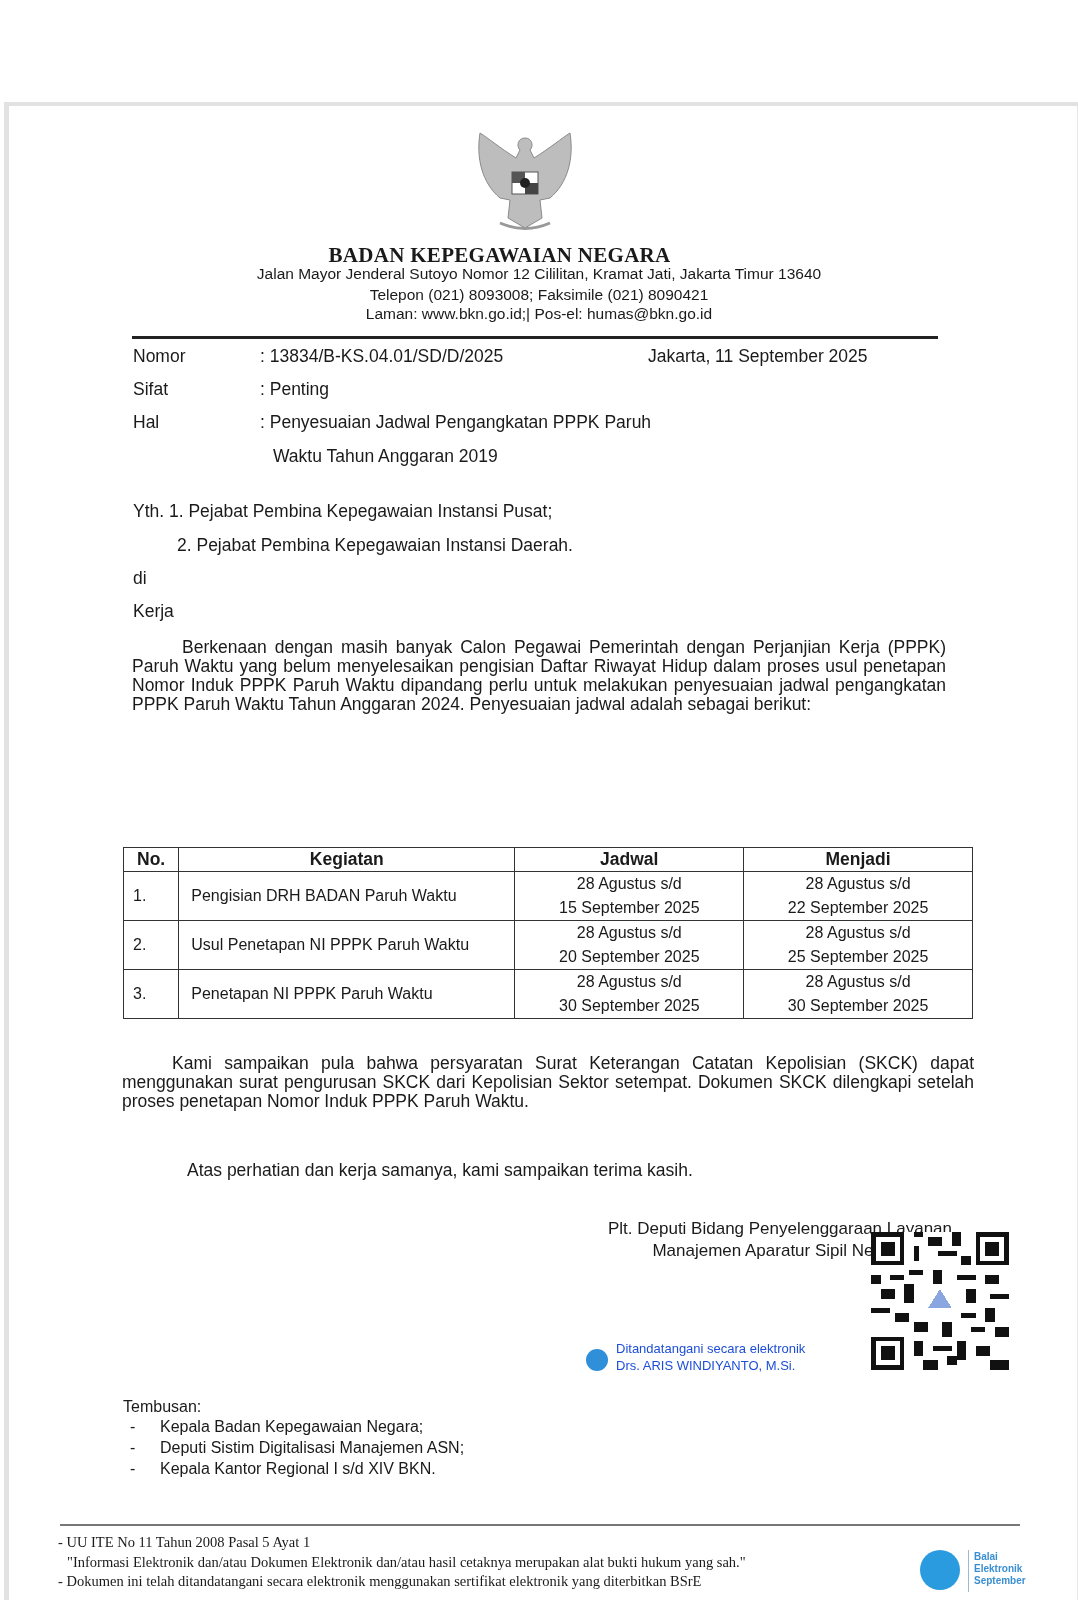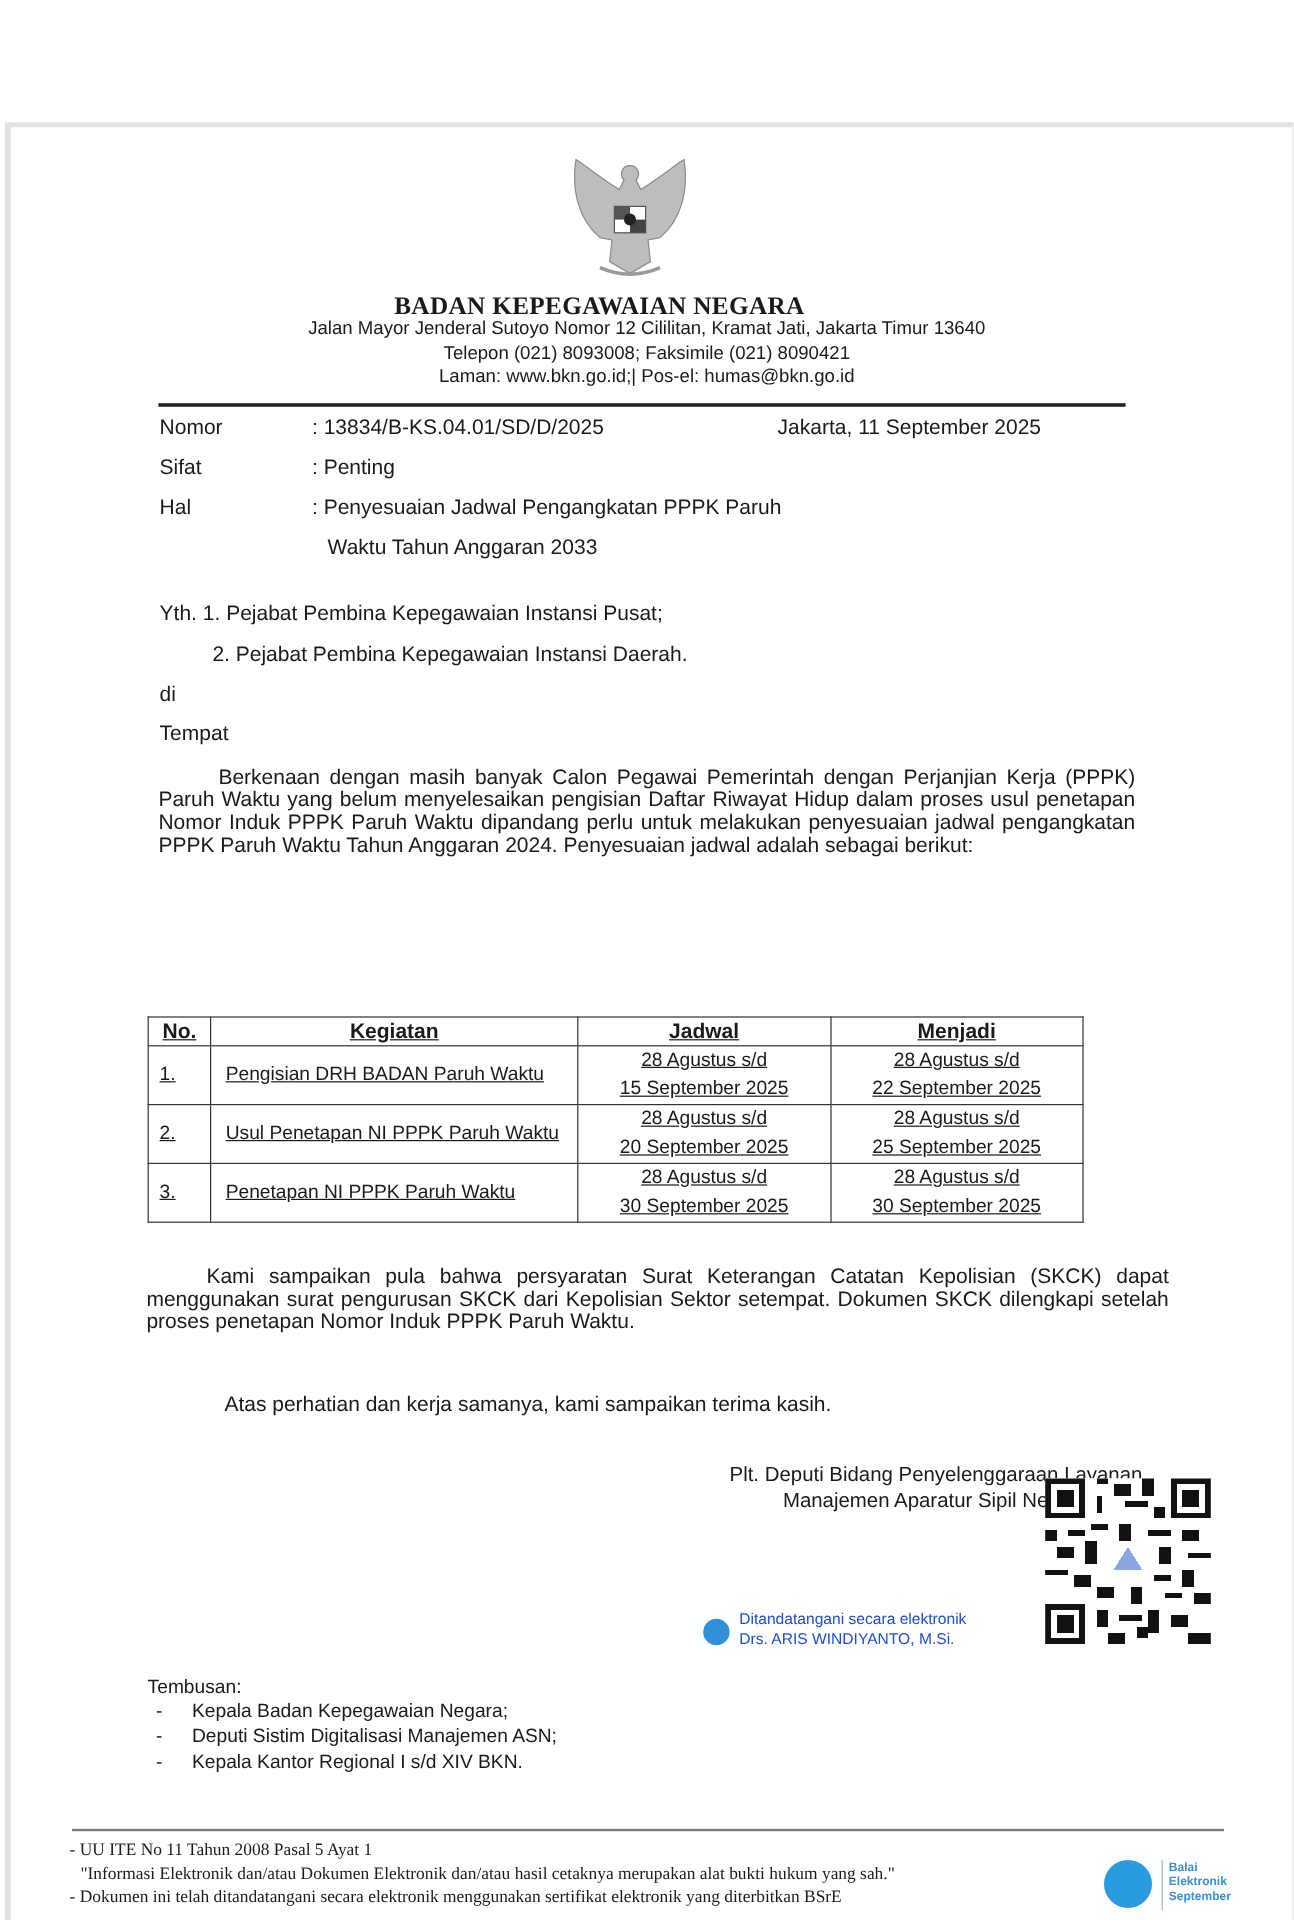--- a/index.html
+++ b/index.html
@@ -23,23 +23,22 @@
   .meta-label { left: 133px; font-size: 17.5px; }
   .meta-colon { left: 260px; font-size: 17.5px; }
   .meta-val { font-size: 17.5px; }
   .text { font-size: 17.5px; }
   .para {
     position: absolute; left: 132px; width: 814px; font-size: 17.5px; line-height: 19px;
     text-align: justify; text-indent: 50px;
   }
   .para2 { left: 122px; width: 852px; }
   table.sched {
-    position: absolute; left: 123px; top: 847px; width: 780px; border-collapse: collapse;
+    position: absolute; left: 123px; top: 847px; width: 850px; border-collapse: collapse;
     font-size: 16px;
-    text-decoration: underline;
   }
   table.sched th, table.sched td { border: 1.5px solid #333; padding: 0; }
   table.sched th { height: 23px; font-size: 17.5px; font-weight: bold; text-align: center; }
   table.sched td { height: 48px; line-height: 24px; }
   table.sched td.no { width: 46px; padding-left: 9px; text-align: left; }
   table.sched td.keg { width: 330px; padding-left: 12px; }
   table.sched td.date { text-align: center; width: 232px; }
   .sig-title { left: 540px; width: 480px; font-size: 17px; text-align: center; line-height: 21px; }
   .qr { left: 871px; top: 1232px; width: 138px; height: 138px; background: #fff; }
   .esign-icon { left: 586px; top: 1349px; width: 22px; height: 22px; border-radius: 50%; background: #2f8fd8; }
@@ -73,26 +72,26 @@
 <div class="abs kop-line" style="top:305px">Laman: www.bkn.go.id;| Pos-el: humas@bkn.go.id</div>
 <div class="abs kop-rule"></div>
 
 <div class="abs meta-label" style="top:346px">Nomor</div>
 <div class="abs meta-colon meta-val" style="top:346px">: 13834/B-KS.04.01/SD/D/2025</div>
 <div class="abs meta-val" style="top:346px; left:648px">Jakarta, 11 September 2025</div>
 <div class="abs meta-label" style="top:379px">Sifat</div>
 <div class="abs meta-colon meta-val" style="top:379px">: Penting</div>
 <div class="abs meta-label" style="top:412px">Hal</div>
 <div class="abs meta-colon meta-val" style="top:412px">: Penyesuaian Jadwal Pengangkatan PPPK Paruh</div>
-<div class="abs meta-val" style="top:446px; left:273px">Waktu Tahun Anggaran 2033</div>
+<div class="abs meta-val" style="top:446px; left:273px">Waktu Tahun Anggaran 2019</div>
 
 <div class="abs text" style="top:501px; left:133px">Yth. 1. Pejabat Pembina Kepegawaian Instansi Pusat;</div>
 <div class="abs text" style="top:535px; left:177px">2. Pejabat Pembina Kepegawaian Instansi Daerah.</div>
 <div class="abs text" style="top:568px; left:133px">di</div>
-<div class="abs text" style="top:601px; left:133px">Tempat</div>
+<div class="abs text" style="top:601px; left:133px">Kerja</div>
 
 <div class="para" style="top:638px">Berkenaan dengan masih banyak Calon Pegawai Pemerintah dengan Perjanjian Kerja (PPPK) Paruh Waktu yang belum menyelesaikan pengisian Daftar Riwayat Hidup dalam proses usul penetapan Nomor Induk PPPK Paruh Waktu dipandang perlu untuk melakukan penyesuaian jadwal pengangkatan PPPK Paruh Waktu Tahun Anggaran 2024. Penyesuaian jadwal adalah sebagai berikut:</div>
 
 <table class="sched">
   <thead>
     <tr>
       <th>No.</th>
       <th>Kegiatan</th>
       <th>Jadwal</th>
       <th>Menjadi</th>

